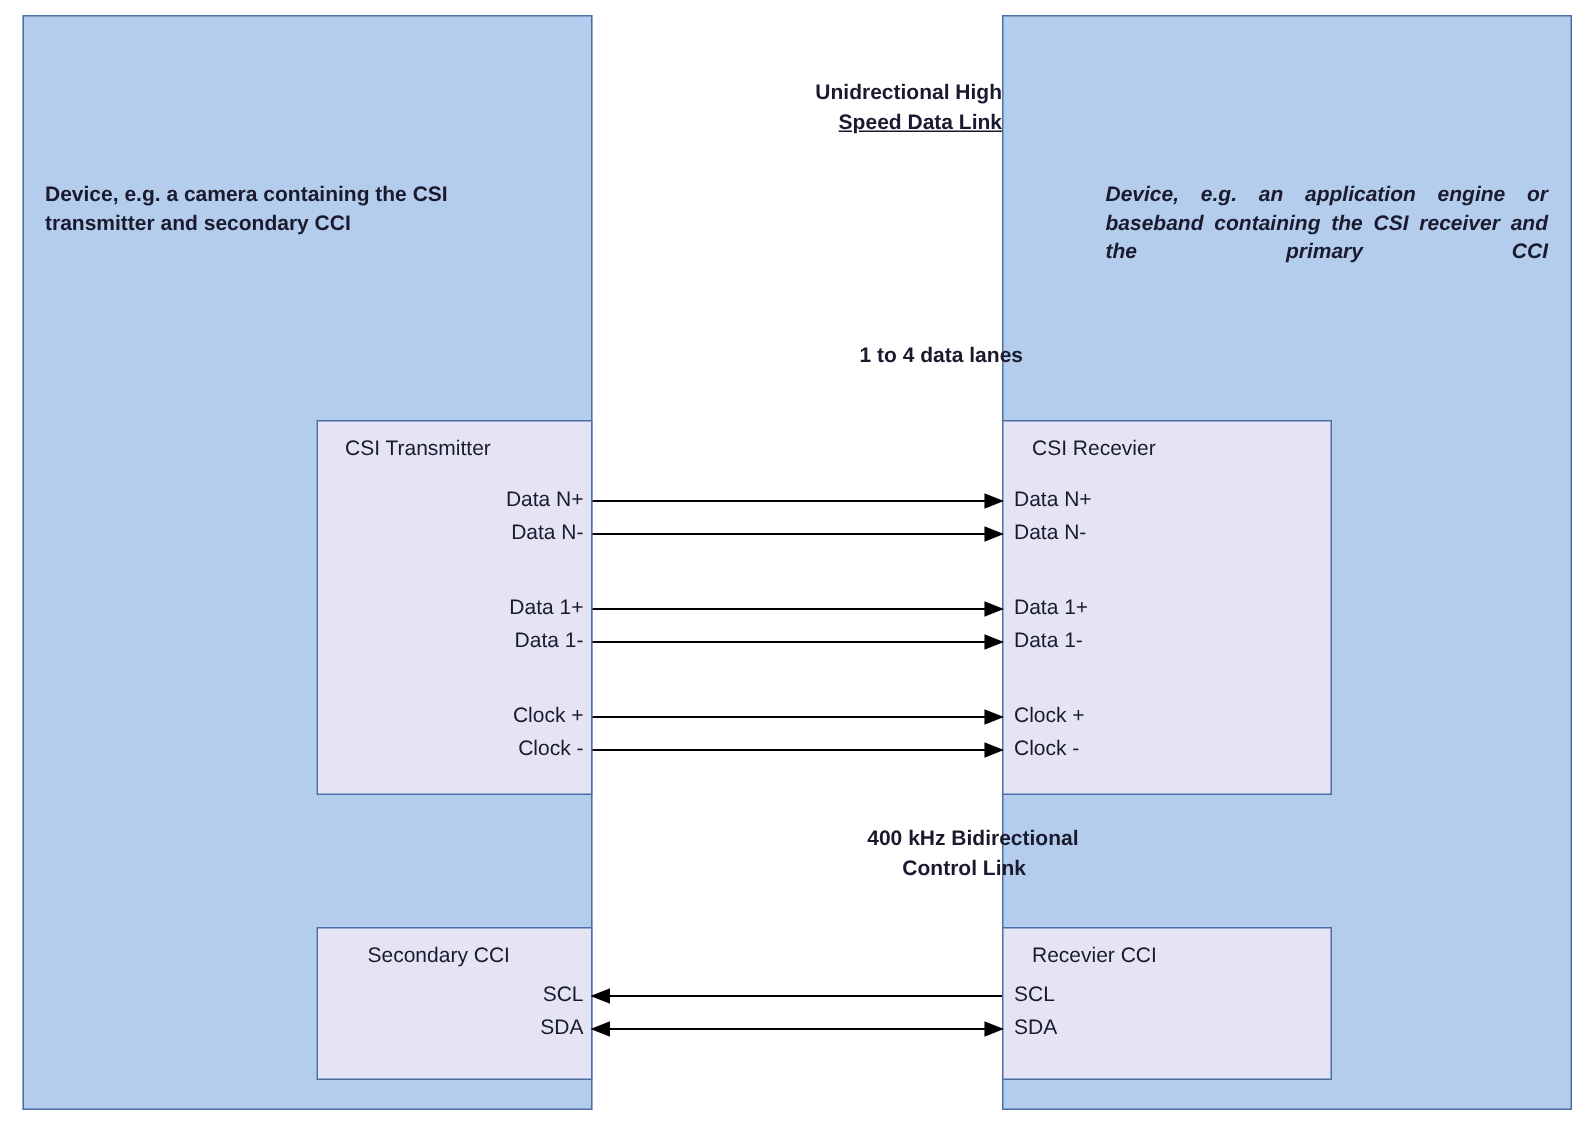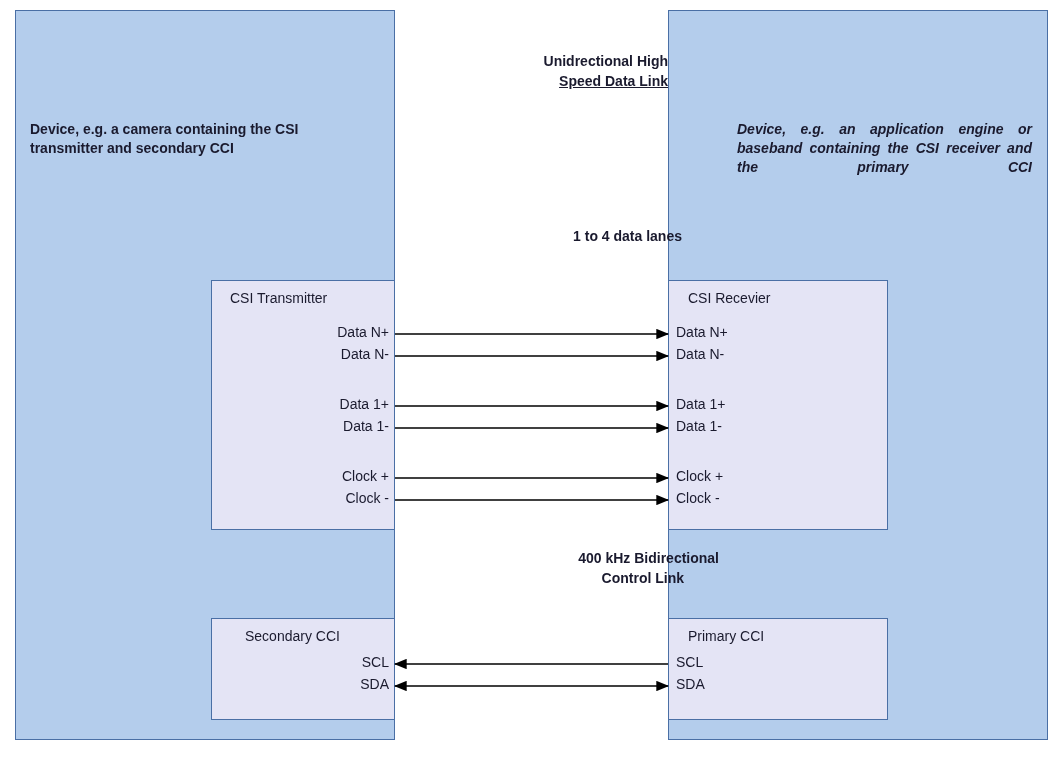--- a/index.html
+++ b/index.html
@@ -89,21 +89,21 @@
   <div class="box inner-box" style="left:668px; top:280px; width:220px; height:250px;"></div>
   <div class="box-title" style="left:688px; top:290px;">CSI Recevier</div>
 
   <div class="center-label" style="left:395px; top:550px; width:324px;">400 kHz Bidirectional</div>
   <div class="center-label" style="left:395px; top:570px; width:273px;padding-left:16px;">Control Link</div>
 
   <div class="box inner-box" style="left:211px; top:618px; width:184px; height:102px;"></div>
   <div class="box-title" style="left:245px; top:628px;">Secondary CCI</div>
 
   <div class="box inner-box" style="left:668px; top:618px; width:220px; height:102px;"></div>
-  <div class="box-title" style="left:688px; top:628px;">Primary CCI</div>
+  <div class="box-title" style="left:688px; top:628px;">Recevier CCI</div>
 
   <div class="sig-label left" style="left:289px; top:324px; width:100px;">Data N+</div>
   <div class="sig-label left" style="left:289px; top:346px; width:100px;">Data N-</div>
   <div class="sig-label left" style="left:289px; top:396px; width:100px;">Data 1+</div>
   <div class="sig-label left" style="left:289px; top:418px; width:100px;">Data 1-</div>
   <div class="sig-label left" style="left:289px; top:468px; width:100px;">Clock +</div>
   <div class="sig-label left" style="left:289px; top:490px; width:100px;">Clock -</div>
 
   <div class="sig-label right" style="left:676px; top:324px; width:120px;">Data N+</div>
   <div class="sig-label right" style="left:676px; top:346px; width:120px;">Data N-</div>

